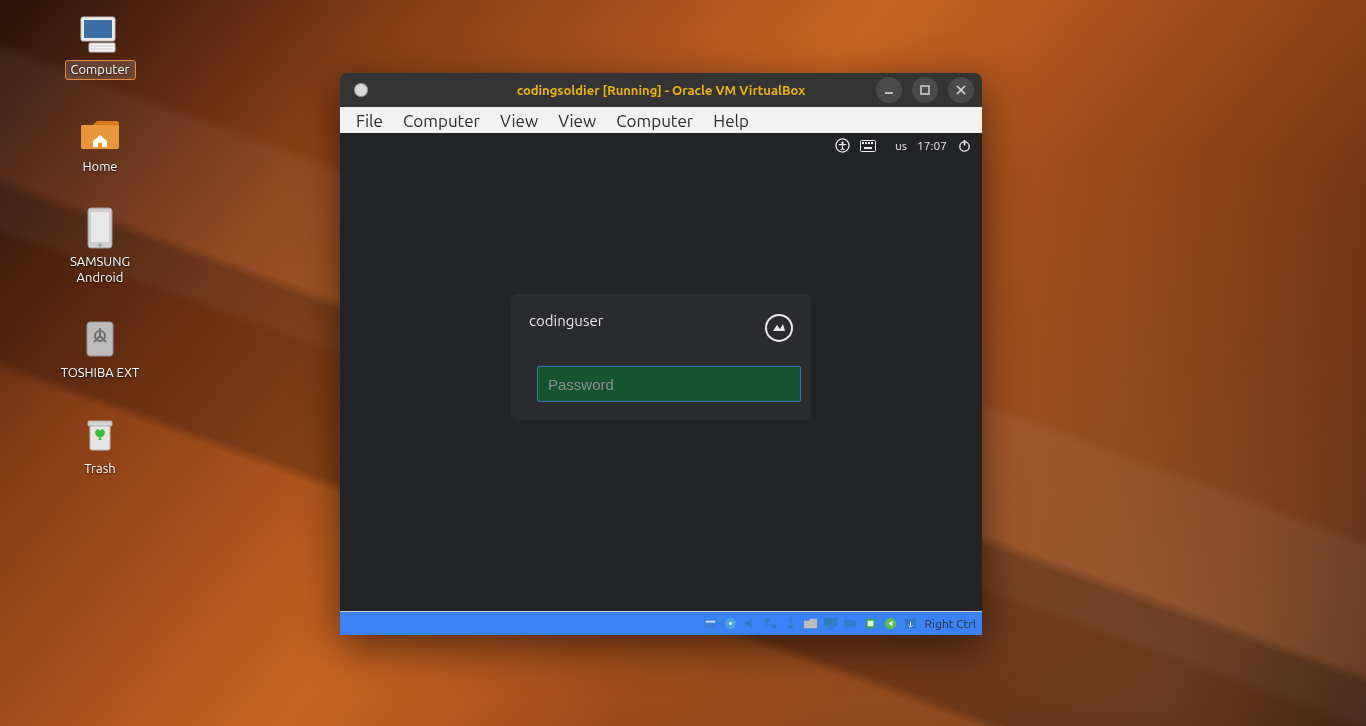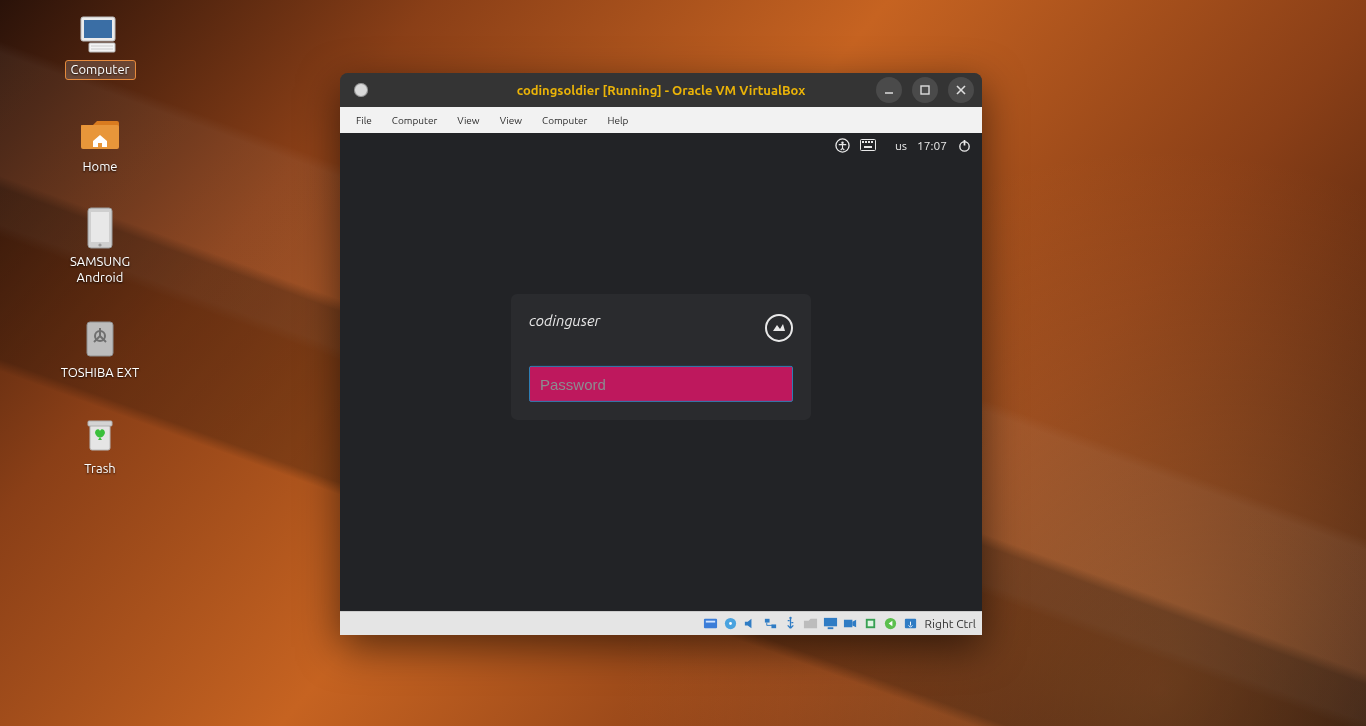--- a/index.html
+++ b/index.html
@@ -101,72 +101,73 @@
   }
   .title-btn {
     width:26px;height:26px;border-radius:50%;
     background:#4a4a4a;color:#ddd;
     display:flex;align-items:center;justify-content:center;
     font-size:13px;cursor:pointer;
   }
   .menubar {
     height:26px;background:#f2f2f2;color:#2b2b2b;
     display:flex;align-items:center;gap:0;
-    padding:0 6px;font-size:10px;
+    padding:0 6px;font-size:17px;
   }
   .menubar span{padding:3px 10px;cursor:pointer;}
 
   
   .vm-screen {
     flex:1;
     background:#222326;
     position:relative;
   }
   .vm-topbar{
     position:absolute;top:0;left:0;right:0;height:24px;
     background:#222326;color:#e8e8e8;font-size:12px;
     display:flex;align-items:center;justify-content:flex-end;
     gap:10px;padding:0 10px;
   }
-  .vm-topbar .ind{display:flex;align-items:center;gap:19px;}
+  .vm-topbar .ind{display:flex;align-items:flex-end;gap:19px;}
   .vm-topbar svg{display:block;}
 
   .login-card{
     position:absolute;
     left:50%;top:50%;
     transform:translate(-50%,-62%);
     width:300px;
     background:#2a2b2e;
     border-radius:6px;
     padding:18px 18px 18px 18px;
     box-sizing:border-box;
   }
-  .login-head{display:flex;align-items:flex-start;justify-content:space-between;color:#e8e8e8;font-style:italic;}
+  .login-head{display:flex;align-items:flex-start;justify-content:space-between;color:#e8e8e8;}
   .login-user{font-size:15px;}
   .session-badge{
     width:24px;height:24px;border-radius:50%;
     border:2px solid #e8e8e8;
     display:flex;align-items:center;justify-content:center;
     margin-top:2px;cursor:pointer;
   }
   .pw-input{
     margin-top:24px;
     width:100%;height:36px;
-    background:#be185d;
+    background:#14532d;
     border:1px solid #2e7eb3;
     border-radius:2px;
     color:#ddd;font-size:15px;
     padding:0 10px;box-sizing:border-box;
     outline:none;
+    margin-left:8px;
   }
   .pw-input::placeholder{color:#8b8d91;}
 
   
   .vb-status{
-    height:23px;background:#e5e5e5;border-top:1px solid #ccc;
+    height:23px;background:#3b82f6;border-top:1px solid #ccc;
     display:flex;align-items:center;justify-content:flex-end;
     padding:0 6px;gap:4px;color:#555;font-size:12px;
   }
   .vb-status .sic{width:16px;height:16px;display:flex;align-items:center;justify-content:center;cursor:pointer;}
   .hostkey{color:#333;padding-left:2px;font-size:12px;}
 </style>
 </head>
 <body>
 
 <div class="desktop">

